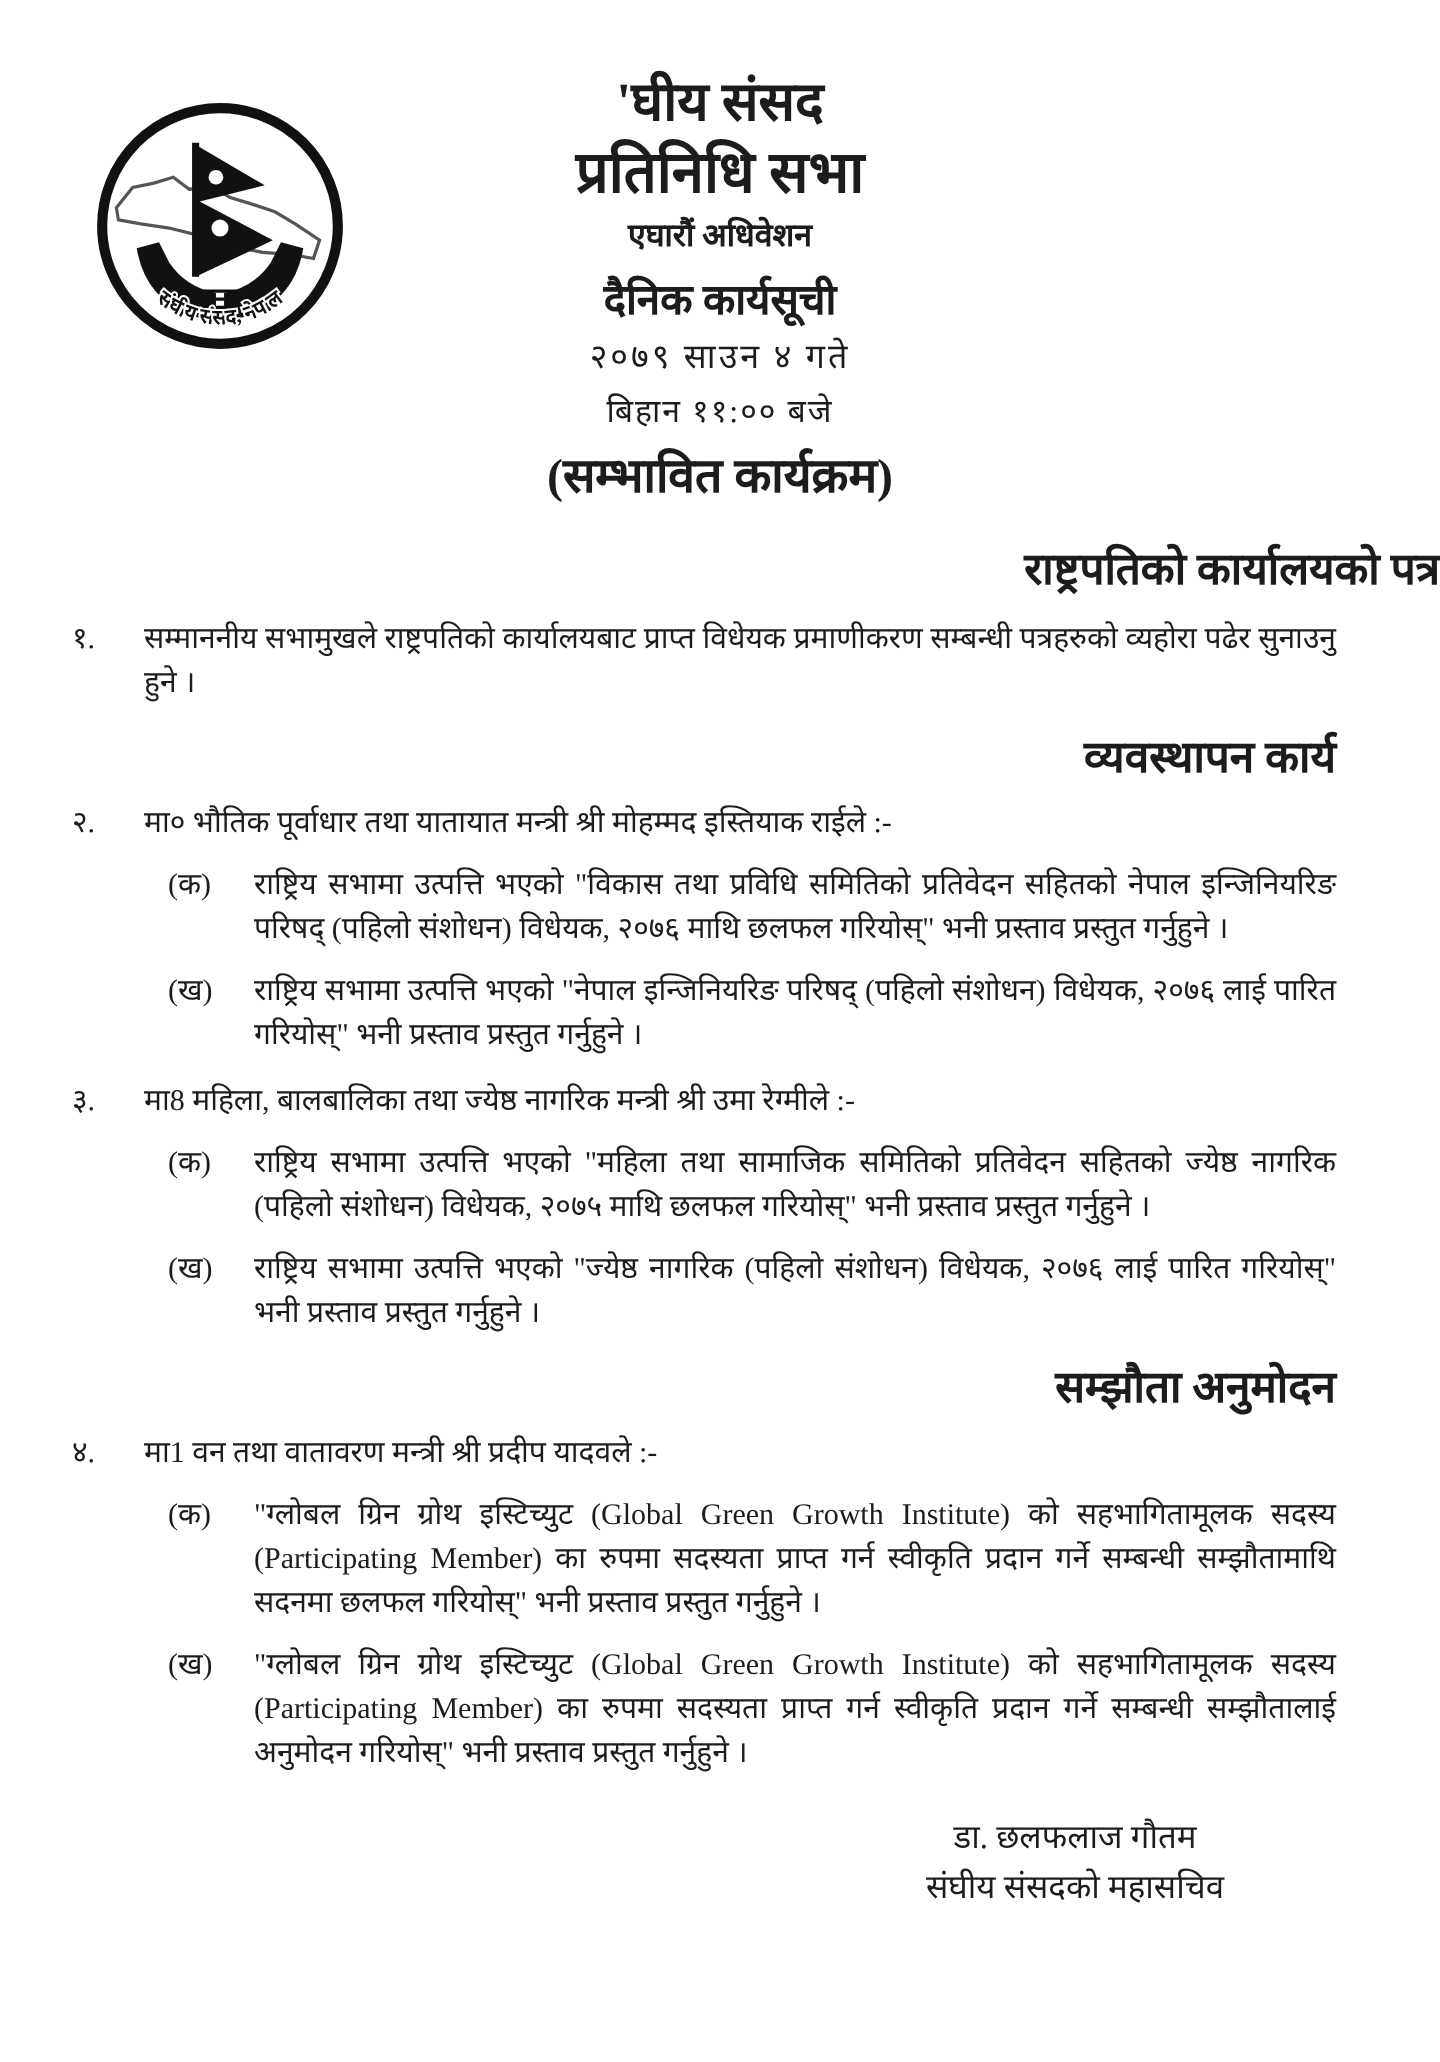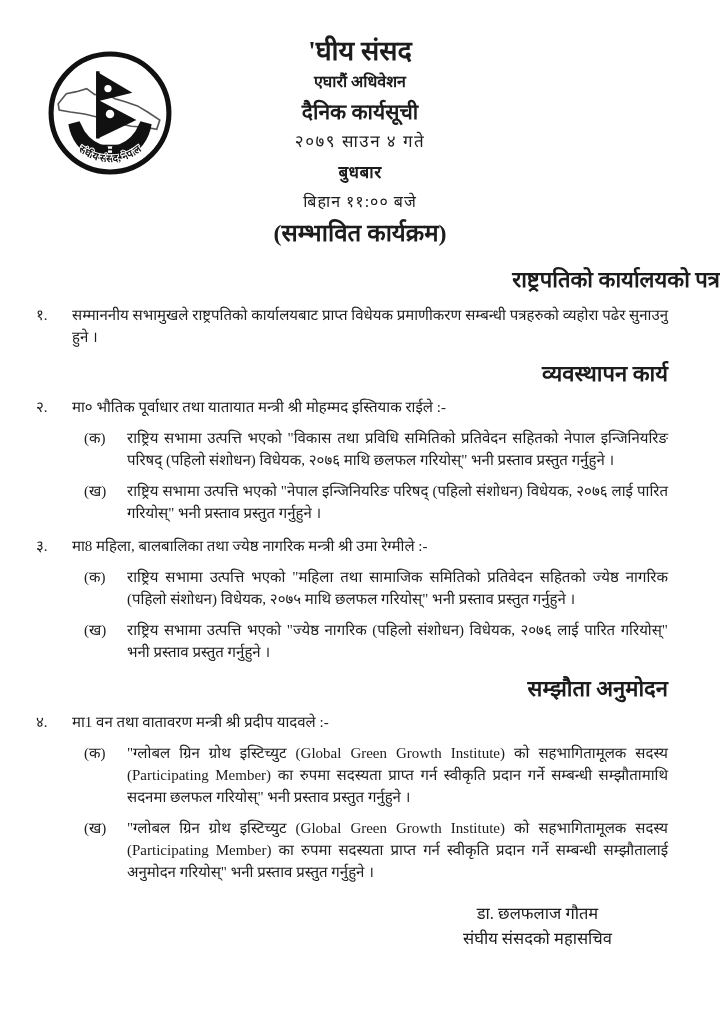--- a/index.html
+++ b/index.html
@@ -59,24 +59,24 @@
     </g>
 
     <path id="emblem-arc" d="M18,80 A48,48 0 0 0 108,80" fill="none"></path>
     <text class="ring-text">
       <textPath href="#emblem-arc" startOffset="50%" text-anchor="middle">संघीय संसद, नेपाल</textPath>
     </text>
   </svg>
 
   <div class="header">
     <div class="org-line1">'घीय संसद</div>
+    <div class="org-line2">प्रतिनिधि सभा</div>
     <div class="session">एघारौं अधिवेशन</div>
     <div class="doc-title">दैनिक कार्यसूची</div>
     <div class="date">२०७९ साउन ४ गते</div>
-    <div class="weekday">बुधबार</div>
     <div class="time">बिहान ११:०० बजे</div>
     <div class="program">(सम्भावित कार्यक्रम)</div>
   </div>
 
   <div class="section-heading">राष्ट्रपतिको कार्यालयको पत्र</div>
   <div class="content">
 
     <div class="item">
       <div class="item-num">१.</div>
       <div class="item-body">सम्माननीय सभामुखले राष्ट्रपतिको कार्यालयबाट प्राप्त विधेयक प्रमाणीकरण सम्बन्धी पत्रहरुको व्यहोरा पढेर सुनाउनु हुने ।</div>

